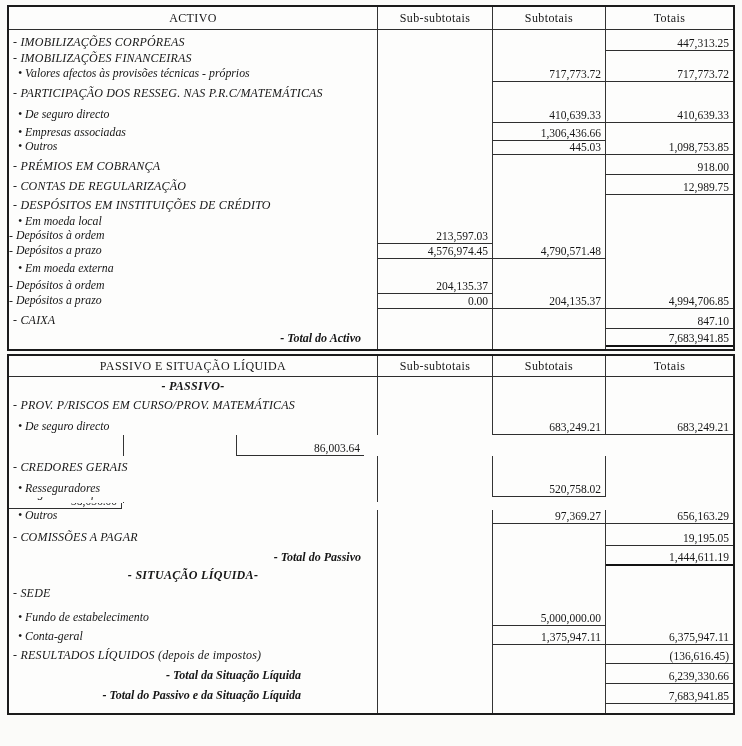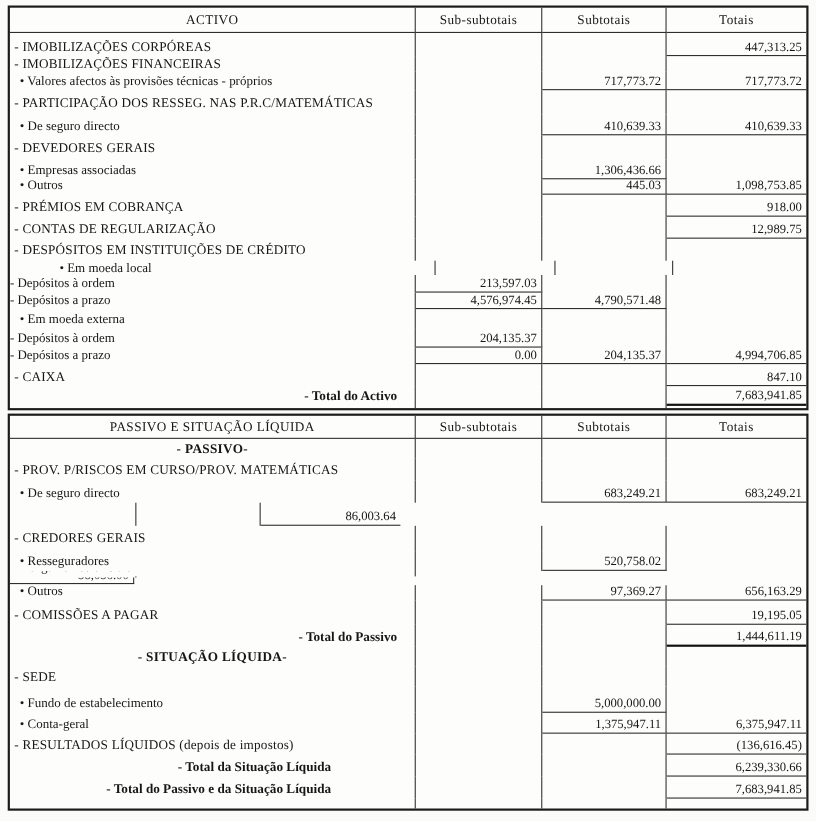--- a/index.html
+++ b/index.html
@@ -26,21 +26,21 @@
     align-items: center; justify-content: center;
     font-size: 12px; letter-spacing: 0.4px;
     border-bottom: 1px solid #2e2e2e;
     text-align: right;
   }
   .has-val > div { align-items: flex-end; padding-bottom: 1px; }
   .no-val  > div { align-items: center; }
   .val { justify-content: flex-end; padding-right: 4px; font-size: 11.5px; white-space: nowrap; }
   .u { border-bottom: 1px solid #2f2f2f; }
   .heavy { border-bottom: 2px solid #121212; }
-  .label { font-size: 12px; white-space: nowrap; }
+  .label { font-size: 12px; white-space: nowrap; font-style: italic; }
   .label.main   { padding-left: 4px; letter-spacing: 0.2px; }
   .label.sub    { padding-left: 9px;  font-size: 11.8px; }
   .label.subsub { font-size: 11.8px; }
   .label.section    { justify-content: center; font-weight: bold; letter-spacing: 0.3px; }
   .label.total      { justify-content: flex-end; padding-right: 16px; font-weight: bold; }
   .label.total-deep { justify-content: flex-end; padding-right: 76px; font-weight: bold; }
 </style>
 </head>
 <body>
 
@@ -76,26 +76,20 @@
         <div class="c1 val"></div>
         <div class="c2 val"></div>
         <div class="c3 val"></div>
       </div>
       <div class="row has-val" style="height: 19px;">
         <div class="c0 label sub">• De seguro directo</div>
         <div class="c1 val"></div>
         <div class="c2 val u">410,639.33</div>
         <div class="c3 val u">410,639.33</div>
       </div>
-      <div class="row no-val" style="height: 22px;">
-        <div class="c0 label main">- DEVEDORES GERAIS</div>
-        <div class="c1 val"></div>
-        <div class="c2 val"></div>
-        <div class="c3 val"></div>
-      </div>
       <div class="row has-val" style="height: 18px;">
         <div class="c0 label sub">• Empresas associadas</div>
         <div class="c1 val"></div>
         <div class="c2 val u">1,306,436.66</div>
         <div class="c3 val"></div>
       </div>
       <div class="row has-val" style="height: 14px;">
         <div class="c0 label sub">• Outros</div>
         <div class="c1 val"></div>
         <div class="c2 val u">445.03</div>
@@ -112,21 +106,21 @@
         <div class="c1 val"></div>
         <div class="c2 val"></div>
         <div class="c3 val u">12,989.75</div>
       </div>
       <div class="row no-val" style="height: 20px;">
         <div class="c0 label main">- DESPÓSITOS EM INSTITUIÇÕES DE CRÉDITO</div>
         <div class="c1 val"></div>
         <div class="c2 val"></div>
         <div class="c3 val"></div>
       </div>
-      <div class="row no-val" style="height: 13px; margin-left: 36px;">
+      <div class="row no-val" style="height: 13px;">
         <div class="c0 label sub">• Em moeda local</div>
         <div class="c1 val"></div>
         <div class="c2 val"></div>
         <div class="c3 val"></div>
       </div>
       <div class="row has-val" style="height: 16px;">
         <div class="c0 label subsub">- Depósitos à ordem</div>
         <div class="c1 val u">213,597.03</div>
         <div class="c2 val"></div>
         <div class="c3 val"></div>

